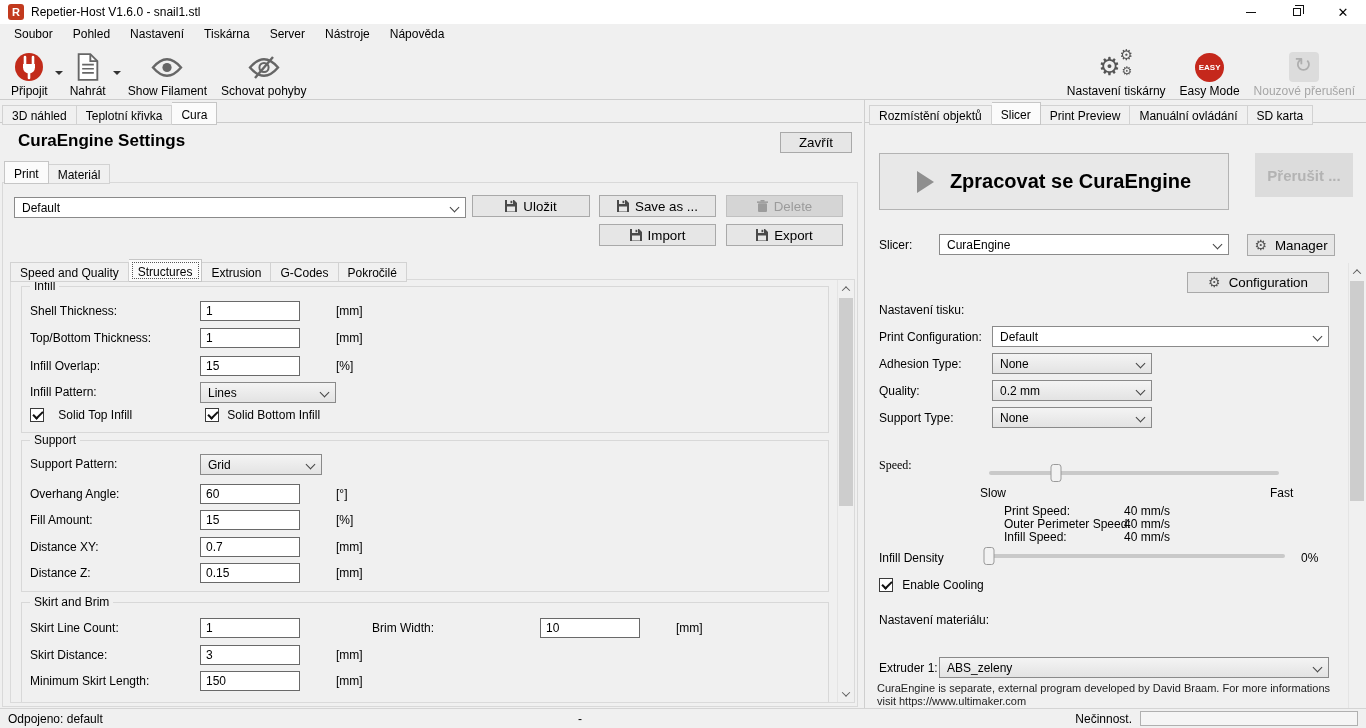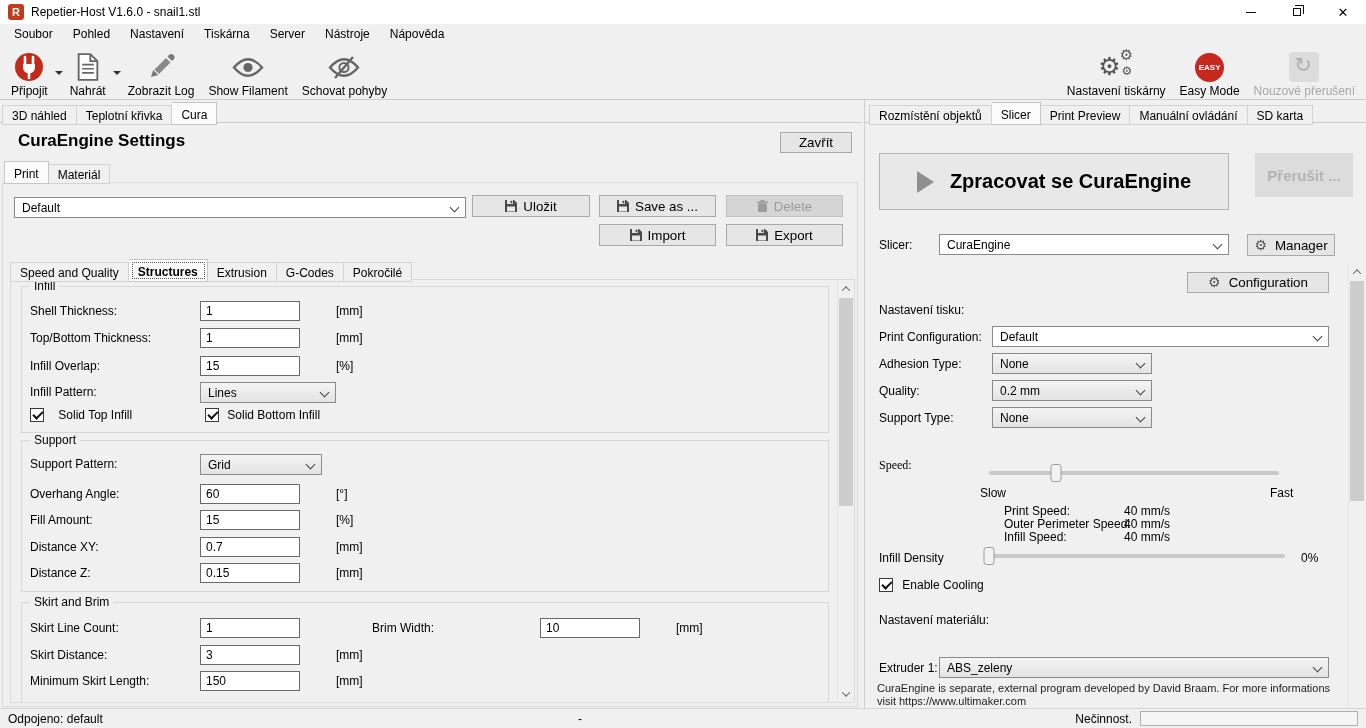--- a/index.html
+++ b/index.html
@@ -50,21 +50,21 @@
   .emergency-icon { width:30px; height:30px; background:#dcdcdc; border-radius:4px; position:relative; }
   .emergency-icon::before { content:"↻"; position:absolute; left:5px; top:1px; font-size:21px; color:#aeaeae;
                  font-family:"DejaVu Sans",sans-serif; }
 
   
   .tabs { position:absolute; display:flex; align-items:flex-end; z-index:5; }
   .tab { height:20px; padding:2px 9px 0; border:1px solid #d2d2d2; background:#f0f0f0;
          display:flex; align-items:center; white-space:nowrap; }
   .tab + .tab { border-left:none; }
   .tab.active { background:#fbfbfb; height:23px; border-color:#c6c6c6; z-index:6; }
-  .tab.focus-dotted { outline:1px dotted #555; outline-offset:-4px;font-weight:bold; }
+  .tab.focus-dotted { outline:1px dotted #555; outline-offset:-4px; }
 
   
   .main { position:absolute; top:100px; left:0; width:1366px; height:608px; }
   .left-region { position:absolute; left:0; top:0; width:862px; height:608px; }
   .left-panel { position:absolute; top:22px; left:0; width:862px; height:584px; border-top:1px solid #cbcbcb; }
   .right-region { position:absolute; left:864px; top:0; width:502px; height:608px; border-left:1px solid #cfcfcf; }
   .right-panel { position:absolute; top:22px; left:0; width:501px; height:584px; border-top:1px solid #cbcbcb; }
 
   .panel-title { position:absolute; left:18px; top:8px; font-size:17px; font-weight:bold; }
 
@@ -184,30 +184,20 @@
           <path d="M2 1h10l6 6v16H2z" fill="#fff" stroke="#666" stroke-width="1.6"></path>
           <path d="M12 1v6h6" fill="none" stroke="#666" stroke-width="1.6"></path>
           <path d="M5 10h10M5 13.5h10M5 17h10" stroke="#666" stroke-width="1.4"></path>
         </svg>
     </span>
     <span class="tlabel">Nahrát</span>
   </div>
   <span class="caret-down"></span>
   <div class="tbtn">
     <span class="ticon">
-      <svg width="28" height="28" viewBox="0 0 28 28">
-          <path d="M4 24l2.2-7 5 5z" fill="#777"></path>
-          <path d="M7.5 16.5 19 5l4.5 4.5L12 21z" fill="#8a8a8a"></path>
-          <path d="M20.5 3.5l4.5 4.5 1.5-1.5a2.5 2.5 0 0 0-4.5-4.5z" fill="#777"></path>
-        </svg>
-    </span>
-    <span class="tlabel">Zobrazit Log</span>
-  </div>
-  <div class="tbtn">
-    <span class="ticon">
       <svg width="32" height="21" viewBox="0 0 32 21">
           <path d="M2 10.5 Q16 -6 30 10.5 Q16 27 2 10.5Z" fill="none" stroke="#666" stroke-width="2.4"></path>
           <circle cx="16" cy="10.5" r="4.6" fill="#666"></circle>
         </svg>
     </span>
     <span class="tlabel">Show Filament</span>
   </div>
   <div class="tbtn">
     <span class="ticon">
       <svg width="32" height="23" viewBox="0 0 32 23">

